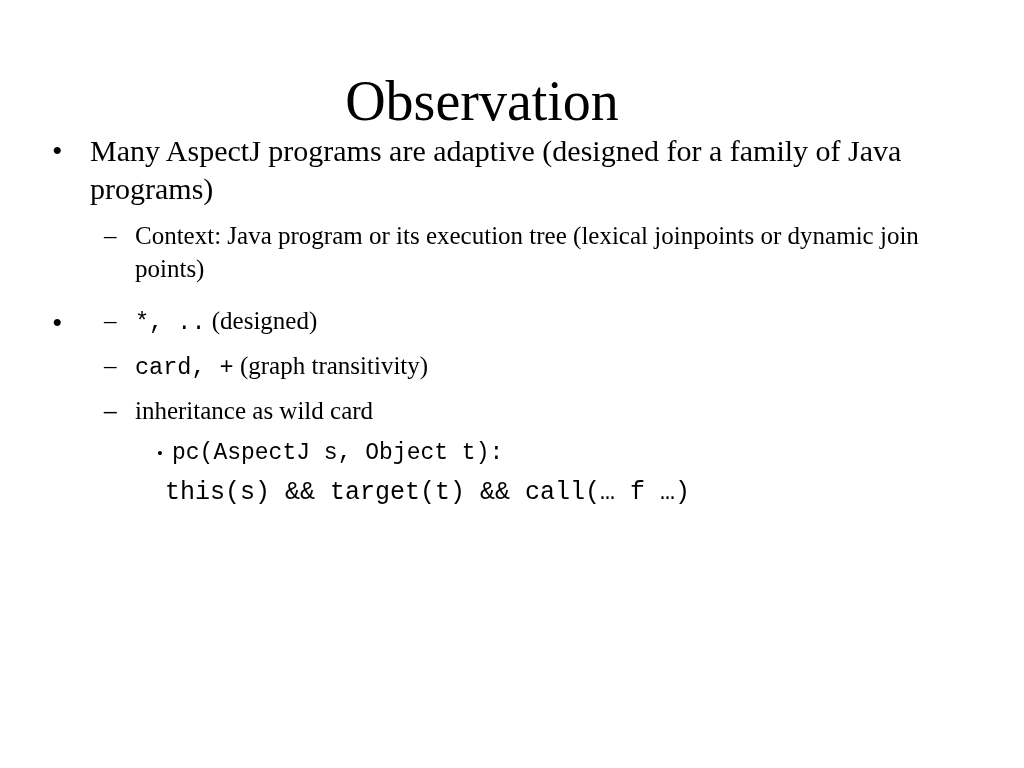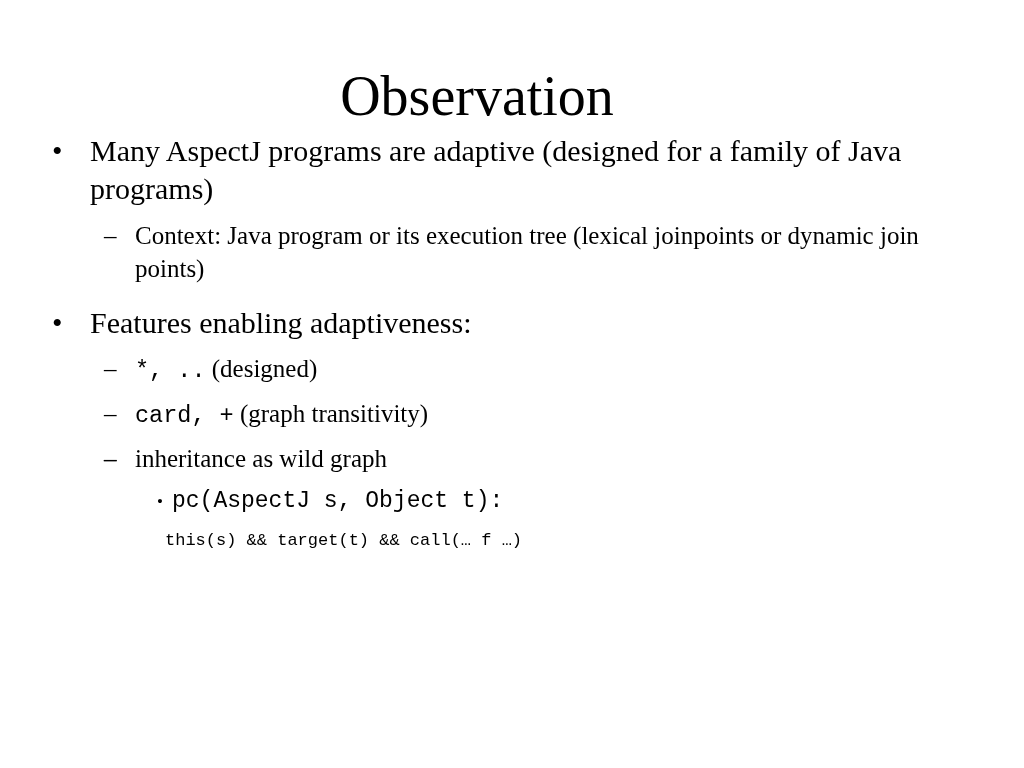--- a/index.html
+++ b/index.html
@@ -27,21 +27,21 @@
     left: 0;
     top: 58px;
     width: 940px;
     text-align: center;
     font-family: "Liberation Serif", "DejaVu Serif", serif;
     font-size: 56px;
     line-height: 62px;
     font-weight: normal;
     letter-spacing: 0px;
     color: #000000;
-    margin: 7px;
+    margin: 12px;
   }
 
   
   .body-area {
     position: absolute;
     left: 0;
     top: 132px;
     width: 1024px;
   }
 
@@ -96,21 +96,21 @@
     top: 0;
     font-size: 17px;
     line-height: 31px;
     font-family: "Liberation Serif", "DejaVu Serif", serif;
   }
 
   
   .lvl3-cont {
     padding-left: 165px;
     padding-right: 34px;
-    font-size: 17px;
+    font-size: 25px;
     line-height: 34px;
     font-family: "Liberation Mono", "DejaVu Sans Mono", monospace;
   }
 
   
   .code {
     font-family: "Liberation Mono", "DejaVu Sans Mono", monospace;
     font-size: 0.94em;
   }
   .prose {
@@ -139,41 +139,40 @@
       <span>Many AspectJ programs are adaptive (designed for a family of Java programs)</span>
     </div>
 
     <div class="row lvl2 gap-sub">
       <span class="marker">–</span>
       <span>Context: Java program or its execution tree (lexical joinpoints or dynamic join points)</span>
     </div>
 
     <div class="row lvl1 gap-b2">
       <span class="marker">•</span>
-      <span>Features enabling adaptiveness:</span>
     </div>
 
     <div class="row lvl2 gap-item">
       <span class="marker">–</span>
       <span class="code">*, ..</span><span class="prose"> (designed)</span>
     </div>
 
     <div class="row lvl2 gap-item">
       <span class="marker">–</span>
       <span class="code">card, +</span><span class="prose"> (graph transitivity)</span>
     </div>
 
     <div class="row lvl2 gap-item">
       <span class="marker">–</span>
       <span class="prose"></span>
     </div>
 
     <div class="row lvl2 gap-item">
       <span class="marker">–</span>
-      <span>inheritance as wild graph</span>
+      <span>inheritance as wild card</span>
     </div>
 
     <div class="row lvl3 gap-l3">
       <span class="marker">•</span>
       <span>pc(AspectJ s, Object t):</span>
     </div>
 
     <div class="row lvl3-cont gap-cont">
       <span>this(s) &amp;&amp; target(t) &amp;&amp; call(… f …)</span>
     </div>

